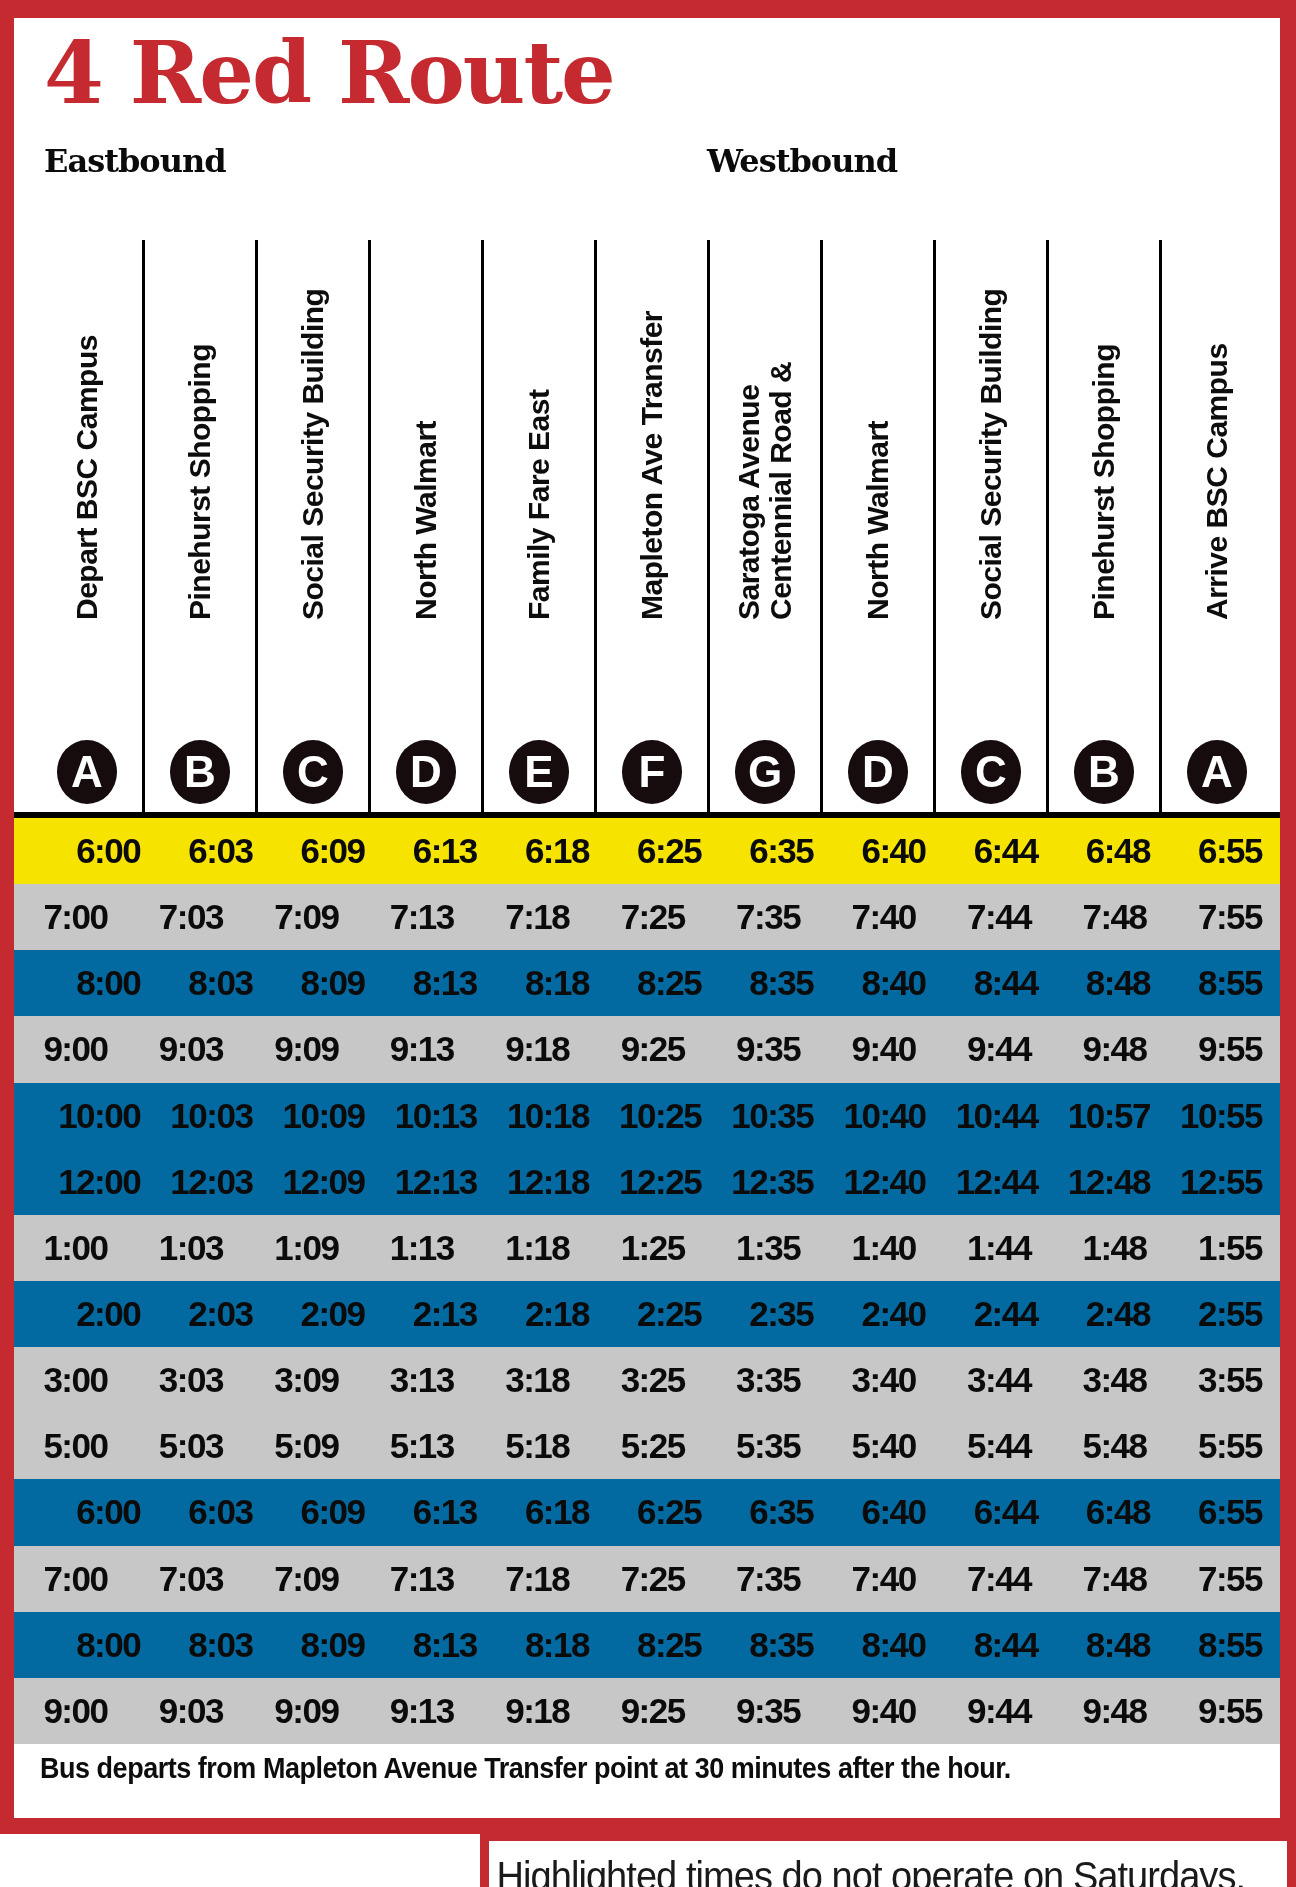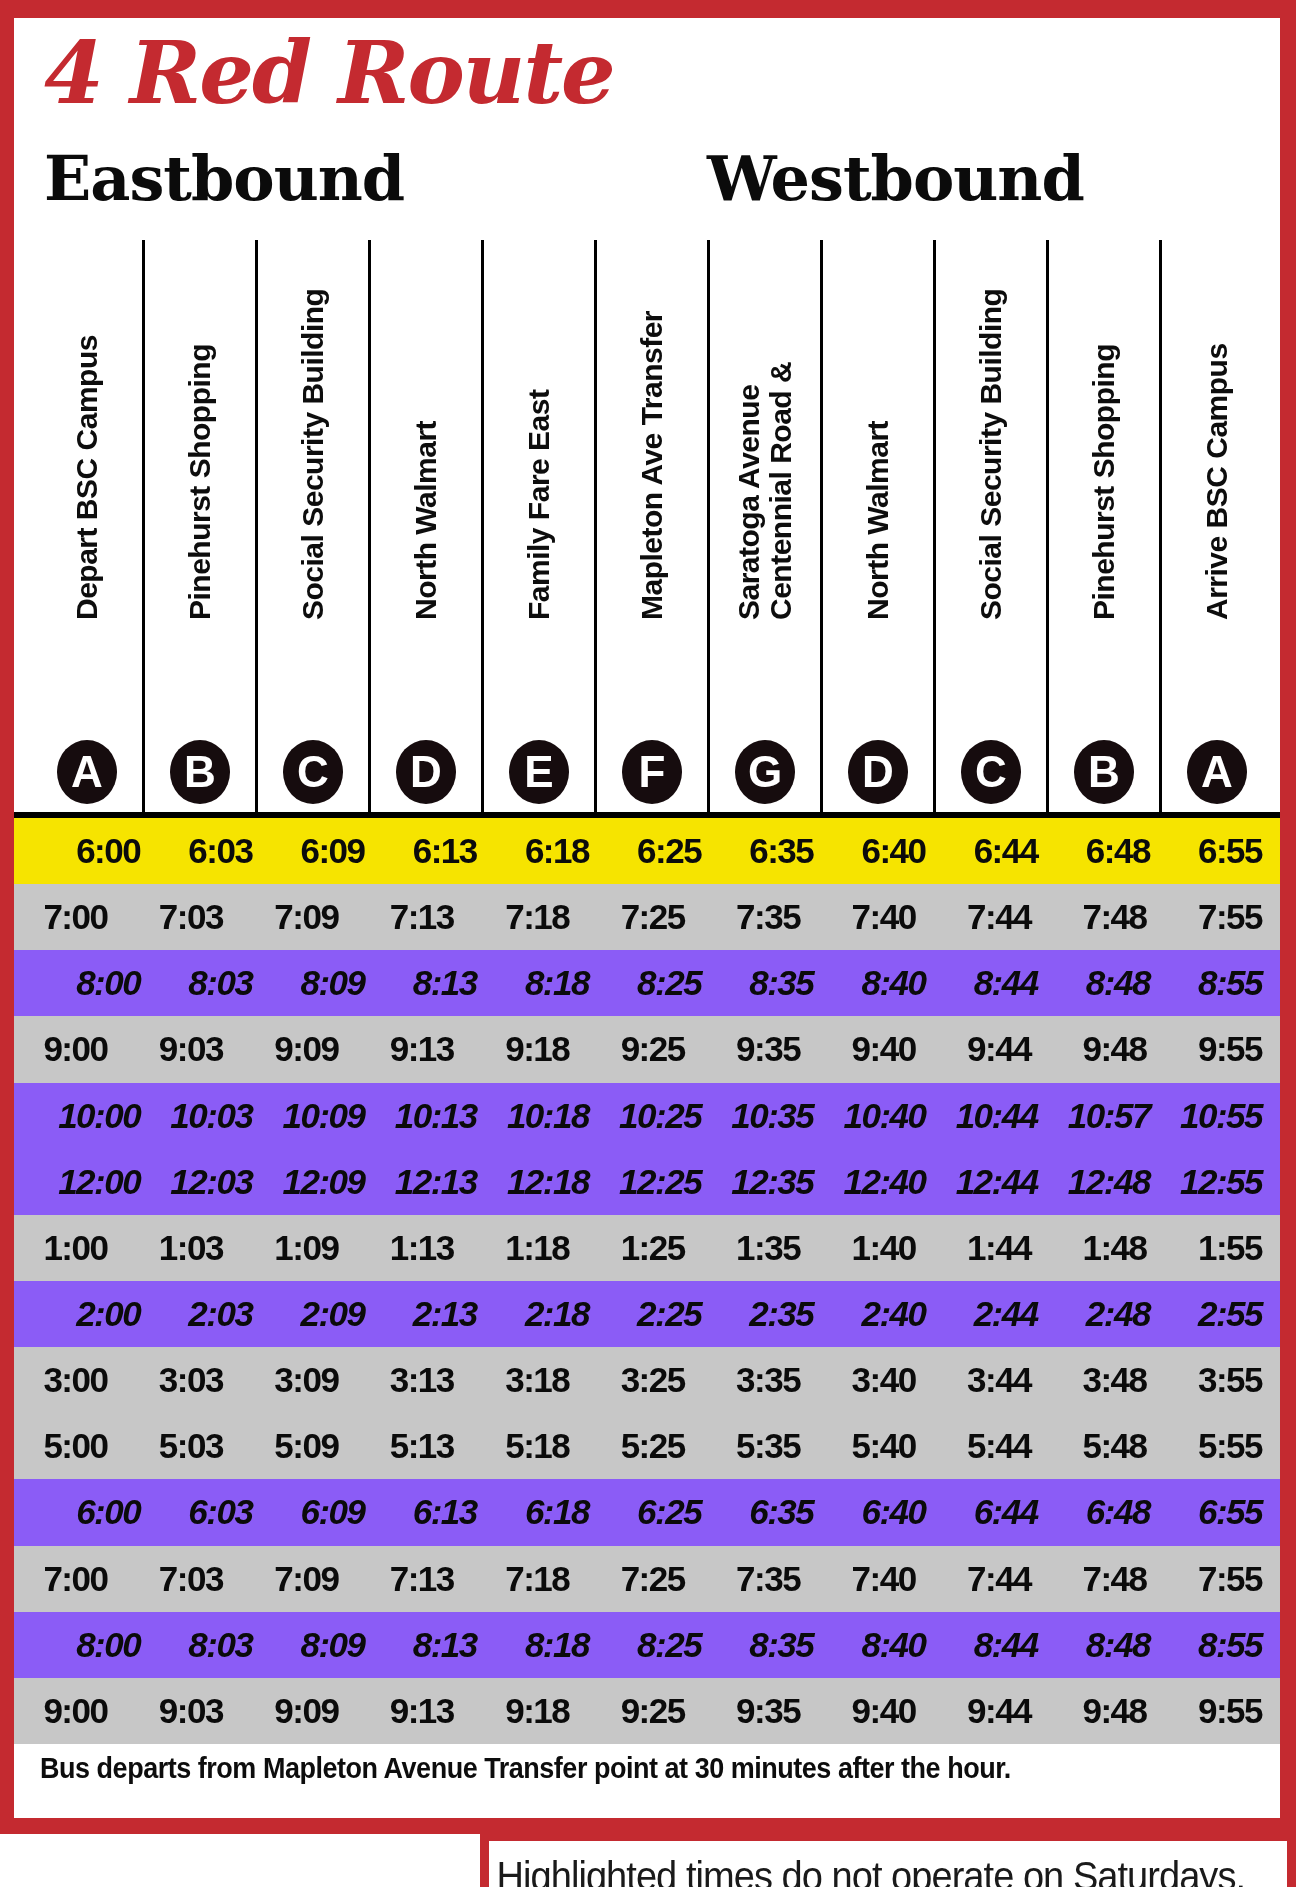--- a/index.html
+++ b/index.html
@@ -7,23 +7,23 @@
         font-family:"Liberation Sans",sans-serif;color:#111;}
   
   .bar{position:absolute;background:var(--red,#c42a30);z-index:1;}
   .bar-top{left:0;top:0;width:1296px;height:18px;}
   .bar-left{left:0;top:0;width:14px;height:1834px;}
   .bar-right{left:1280px;top:0;width:16px;height:1834px;}
   .bar-bottom{left:0;top:1818px;width:1296px;height:16px;}
 
   .route-title{position:absolute;left:44px;top:22px;
                font-family:"DejaVu Serif",serif;font-weight:700;
-               font-size:86px;letter-spacing:-2px;color:var(--red,#c42a30);white-space:nowrap;font-style:italic;}
+               font-size:86px;letter-spacing:-2px;color:var(--red,#c42a30);white-space:nowrap;}
   .dir-label{position:absolute;top:142px;font-family:"DejaVu Serif",serif;font-weight:700;
-             font-size:62px;letter-spacing:-1px;color:#0b0b0b;white-space:nowrap;}
+             font-size:32px;letter-spacing:-1px;color:#0b0b0b;white-space:nowrap;}
   .dir-east{left:44px;} .dir-west{left:707px;}
 
   
   .header-band{position:absolute;left:14px;top:240px;width:1267px;height:572px;
                border-bottom:6px solid #000;box-sizing:content-box;}
   .header-grid{margin-left:18px;margin-right:9px;height:100%;display:flex;}
   .hcell{flex:1;position:relative;border-right:3px solid #000;}
   .hcell:last-child{border-right:none;}
   .rot{position:absolute;bottom:192px;transform:rotate(-90deg);transform-origin:0 100%;
        white-space:nowrap;font-weight:700;font-size:30px;line-height:32px;
@@ -32,21 +32,21 @@
          width:60px;height:64px;border-radius:50%;background:var(--badge,#160c0e);
          color:#fff;font-weight:700;font-size:44px;display:flex;align-items:center;
          justify-content:center;}
 
   
   .rows{position:absolute;left:14px;top:818px;width:1267px;height:926px;
         display:flex;flex-direction:column;}
   .trow{flex:1;display:flex;padding-left:24px;padding-right:9px;box-sizing:border-box;}
   .trow.yellow{background:var(--yellow,#f6e400);}
   .trow.gray{background:var(--gray,#c7c7c7);gap:36px;}
-  .trow.white{background:#8b5cf6;font-style:italic;}
+  .trow.white{background:#0369a1;}
   .tcell{flex:1;display:flex;align-items:center;justify-content:flex-end;
          padding-right:10px;box-sizing:border-box;
          font-weight:700;font-size:35px;letter-spacing:-1.5px;color:#0b0b0b;}
 
   .transfer-note{position:absolute;left:40px;top:1752px;font-weight:700;font-size:29px;
                  letter-spacing:-0.5px;transform:scaleX(0.93);transform-origin:0 0;
                  white-space:nowrap;color:#0d0d0d;}
   .highlight-note-box{position:absolute;left:480px;top:1806px;width:816px;height:76px;
                       background:#fff;border:9px solid var(--red,#c42a30);box-sizing:border-box;
                       z-index:2;display:flex;align-items:flex-end;overflow:hidden;margin-top:26px;}

